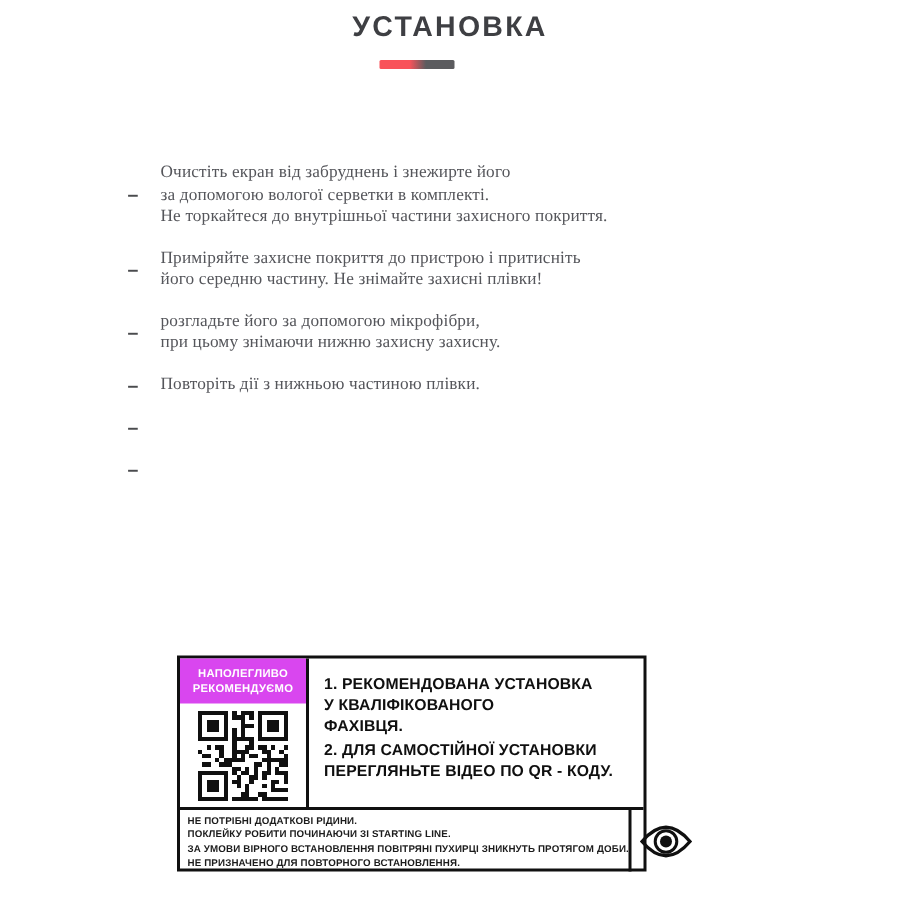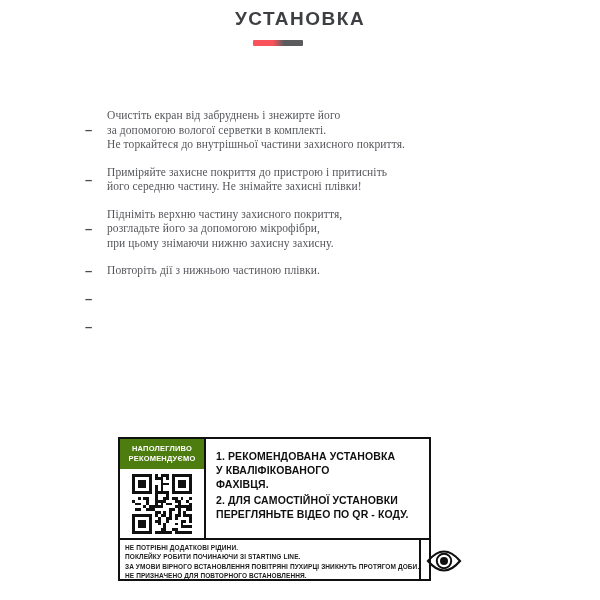--- a/index.html
+++ b/index.html
@@ -42,21 +42,21 @@
     border: 2px solid #101010; box-sizing: border-box;
     color: #0f0f0f;
   }
   .box-top { display: flex; height: 99px; border-bottom: 2px solid #101010; }
   .box-top-left {
     width: 86px; flex: none; box-sizing: border-box;
     border-right: 2px solid #101010;
     display: flex; flex-direction: column;
   }
   .box-header {
-    background: #4d7c0f; color: #ffffff;
+    background: #d946ef; color: #ffffff;
     font-size: 7.5px; font-weight: 700; line-height: 10px;
     text-align: center; padding: 5px 0 5px; letter-spacing: 0.2px;
   }
   .qr-wrap { flex: 1; display: flex; align-items: center; justify-content: center; }
   .qr-wrap svg { width: 60px; height: 60px; }
   .box-top-right {
     flex: 1; padding: 10px 0 0 10px;
     font-weight: 700; font-size: 10.5px; line-height: 14px;
     letter-spacing: 0.1px;
   }
@@ -97,21 +97,20 @@
       <span class="bullet">–</span>
       <div class="item-text">
         <div>Приміряйте захисне покриття до пристрою і притисніть</div>
         <div>його середню частину. Не знімайте захисні плівки!</div>
       </div>
     </div>
 
     <div class="item">
       <span class="bullet">–</span>
       <div class="item-text">
-        <div>Підніміть верхню частину захисного покриття,</div>
         <div>розгладьте його за допомогою мікрофібри,</div>
         <div>при цьому знімаючи нижню захисну захисну.</div>
       </div>
     </div>
 
     <div class="item">
       <span class="bullet">–</span>
       <div class="item-text">
         <div>Повторіть дії з нижньою частиною плівки.</div>
       </div>

